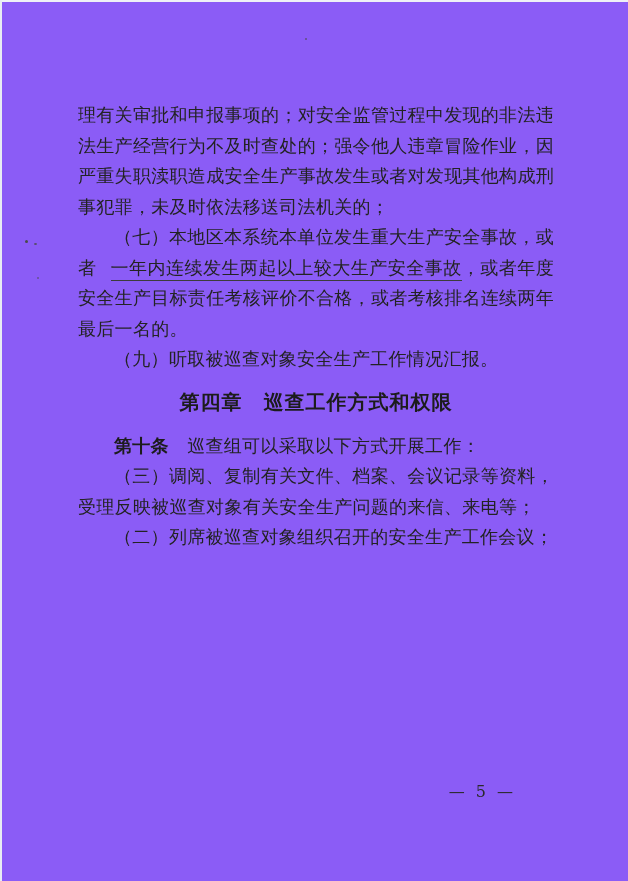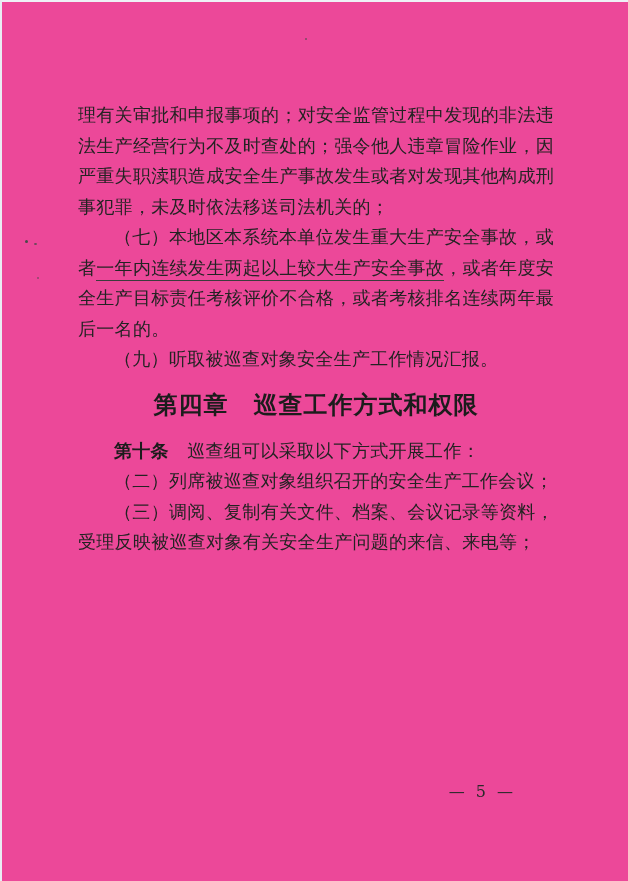--- a/index.html
+++ b/index.html
@@ -4,21 +4,21 @@
 <style>
   html, body {
     margin: 0;
     padding: 0;
     background: #ffffff;
   }
   .page {
     position: relative;
     width: 628px;
     height: 881px;
-    background: #ec4899;
+    background: #8b5cf6;
     overflow: hidden;
     font-family: "DejaVu Serif", "Liberation Serif", serif;
     color: #232323;
     box-shadow: inset 2px 0 0 #e9edf3, inset 0 2px 0 #eef1f6;
   }
   .content {
     position: absolute;
     left: 78px;
     top: 100px;
     width: 476px;
@@ -26,36 +26,37 @@
   .para {
     margin: 0;
     font-size: 18px;
     line-height: 30.5px;
     letter-spacing: 0.3px;
     text-align: justify;
     text-justify: inter-character;
   }
   .para.indent { text-indent: 2em; }
   .chapter-heading {
-    font-size: 24px;
+    font-size: 20px;
     font-weight: bold;
     text-align: center;
     margin: 14px 0 15px 0;
     letter-spacing: 1px;
     font-family: "DejaVu Sans", "Liberation Sans", sans-serif;
     color: #1c1c1c;
   }
   .bold-term {
     font-weight: bold;
     font-family: "DejaVu Sans", "Liberation Sans", sans-serif;
     color: #1c1c1c;
   }
   .underlined {
     border-bottom: 1.6px solid #3c3c3c;
     padding-bottom: 2px;
+    margin-left: 14px;
   }
   .page-number {
     position: absolute;
     right: 112px;
     bottom: 80px;
     font-size: 16px;
     letter-spacing: 3px;
     color: #2a2a2a;
     white-space: nowrap;
   }
@@ -72,21 +73,21 @@
 </head>
 <body>
 
 <div class="page">
   <div class="content">
       <p class="para"><span>理有关审批和申报事项的；对安全监管过程中发现的非法违法生产经营行为不及时查处的；强令他人违章冒险作业，因严重失职渎职造成安全生产事故发生或者对发现其他构成刑事犯罪，未及时依法移送司法机关的；</span></p>
       <p class="para indent"><span>（七）本地区本系统本单位发生重大生产安全事故，或者</span><span class="underlined">一年内连续发生两起以上较大生产安全事故</span><span>，或者年度安全生产目标责任考核评价不合格，或者考核排名连续两年最后一名的。</span></p>
       <p class="para indent"><span>（九）听取被巡查对象安全生产工作情况汇报。</span></p>
       <h2 class="chapter-heading"><span>第四章　巡查工作方式和权限</span></h2>
       <p class="para indent"><span class="bold-term">第十条</span><span>　巡查组可以采取以下方式开展工作：</span></p>
+      <p class="para indent"><span>（三）调阅、复制有关文件、档案、会议记录等资料，受理反映被巡查对象有关安全生产问题的来信、来电等；</span></p>
       <p class="para indent"><span>（二）列席被巡查对象组织召开的安全生产工作会议；</span></p>
-      <p class="para indent"><span>（三）调阅、复制有关文件、档案、会议记录等资料，受理反映被巡查对象有关安全生产问题的来信、来电等；</span></p>
     </div>
   <div class="page-number">— 5 —</div>
   <div class="speck s1"></div>
   <div class="speck s2"></div>
   <div class="speck s3"></div>
   <div class="speck s4"></div>
 </div>
 
 </body></html>

